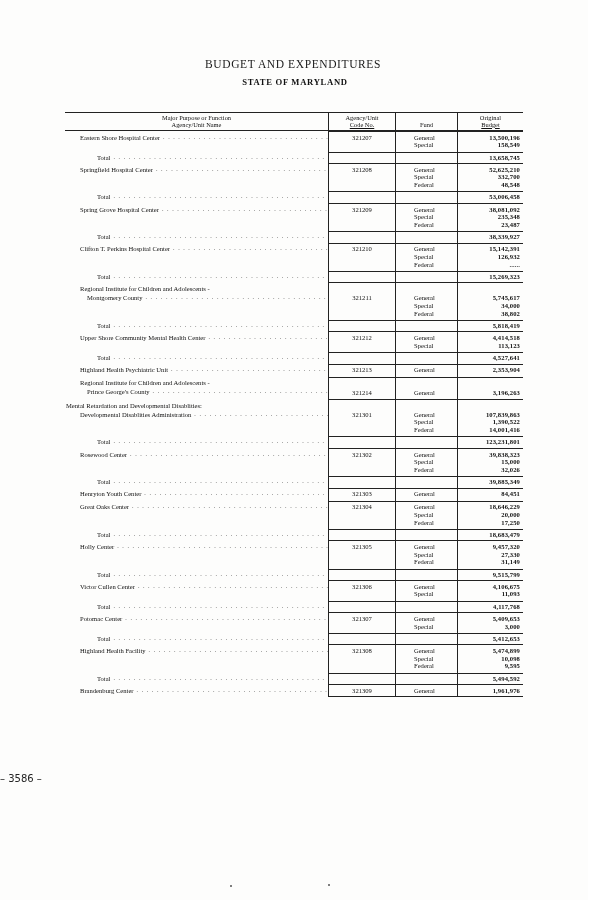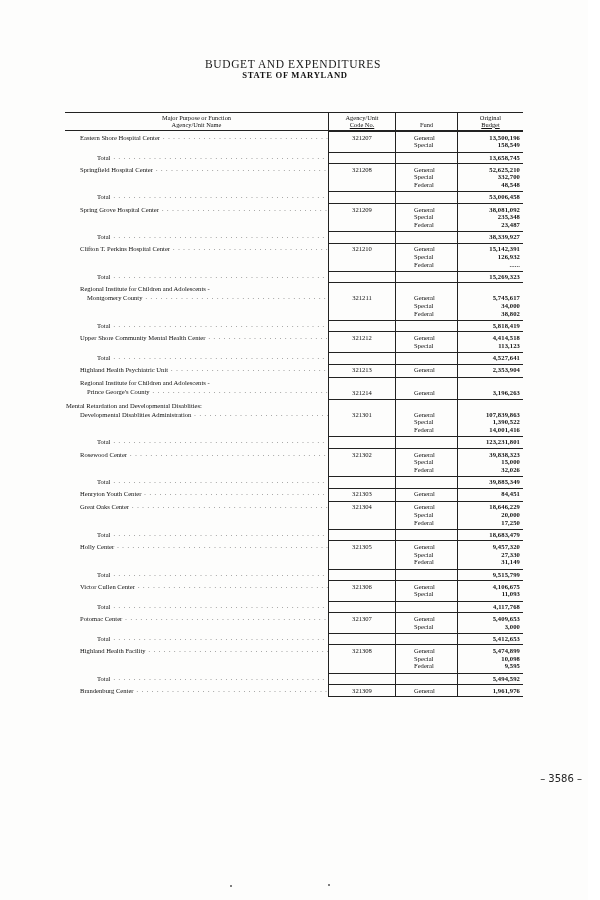--- a/index.html
+++ b/index.html
@@ -5,21 +5,21 @@
   html, body { margin: 0; padding: 0; background: #ffffff; }
   .page {
     position: relative; width: 588px; height: 900px; background: #fdfdfc; overflow: hidden;
     font-family: "Liberation Serif", serif; color: #111;
   }
   .title {
     position: absolute; left: 0; top: 58px; width: 586px; text-align: center;
     font-size: 11.5px; letter-spacing: 0.6px; color: #1a1a1a;
   }
   .subtitle {
-    position: absolute; left: 0; top: 70px; width: 590px; text-align: center;
+    position: absolute; left: 0; top: 77px; width: 590px; text-align: center;
     font-size: 8.6px; font-weight: bold; letter-spacing: 0.7px; color: #111;
   }
   .table {
     position: absolute; left: 65px; top: 112px; width: 458px;
     font-size: 6.6px;
   }
   .hdr {
     display: flex; height: 19px; border-top: 1px solid #222; border-bottom: 1px solid #222;
     box-sizing: border-box; line-height: 6.8px; font-size: 6.4px;
   }
@@ -47,21 +47,21 @@
   .leader { flex: 1; overflow: hidden; white-space: nowrap; color: #555; padding-left: 3px; letter-spacing: 1.05px; font-size: 6px; }
   .leader::after { content: ". . . . . . . . . . . . . . . . . . . . . . . . . . . . . . . . . . . . . . . . . . . . . . . . . . . . . . . . . . . . . . . . . . . . . . . . . . . . . . . . . . . . . . . . . . . . . . . . . . . . . . . . . ."; }
   .col-fund .line { padding-left: 18px; }
   .totalrow { height: 11.6px; line-height: 11.6px; }
   .totalrow .col-name { display: flex; padding-left: 32px; }
   .totalrow .right { display: flex; box-shadow: inset 0 1px 0 #222; }
   .right { width: 195px; }
   .last .right { box-shadow: inset 0 1px 0 #222, inset 0 -1px 0 #222; }
   .amt { font-weight: bold; letter-spacing: 0.1px; }
   .pagenum {
-    position: absolute; left: 0; top: 773px; width: 582px; text-align: right;
+    position: absolute; left: 0; top: 773px; width: 582px; text-align: left;
     font-family: "DejaVu Sans", sans-serif; font-size: 10px; color: #222;
   }
   .speck { position: absolute; width: 1.5px; height: 1.5px; background: #666; border-radius: 50%; }
 </style>
 </head>
 <body>
 
 <div class="page">
   <div class="title">BUDGET AND EXPENDITURES</div>
   <div class="subtitle">STATE OF MARYLAND</div>

